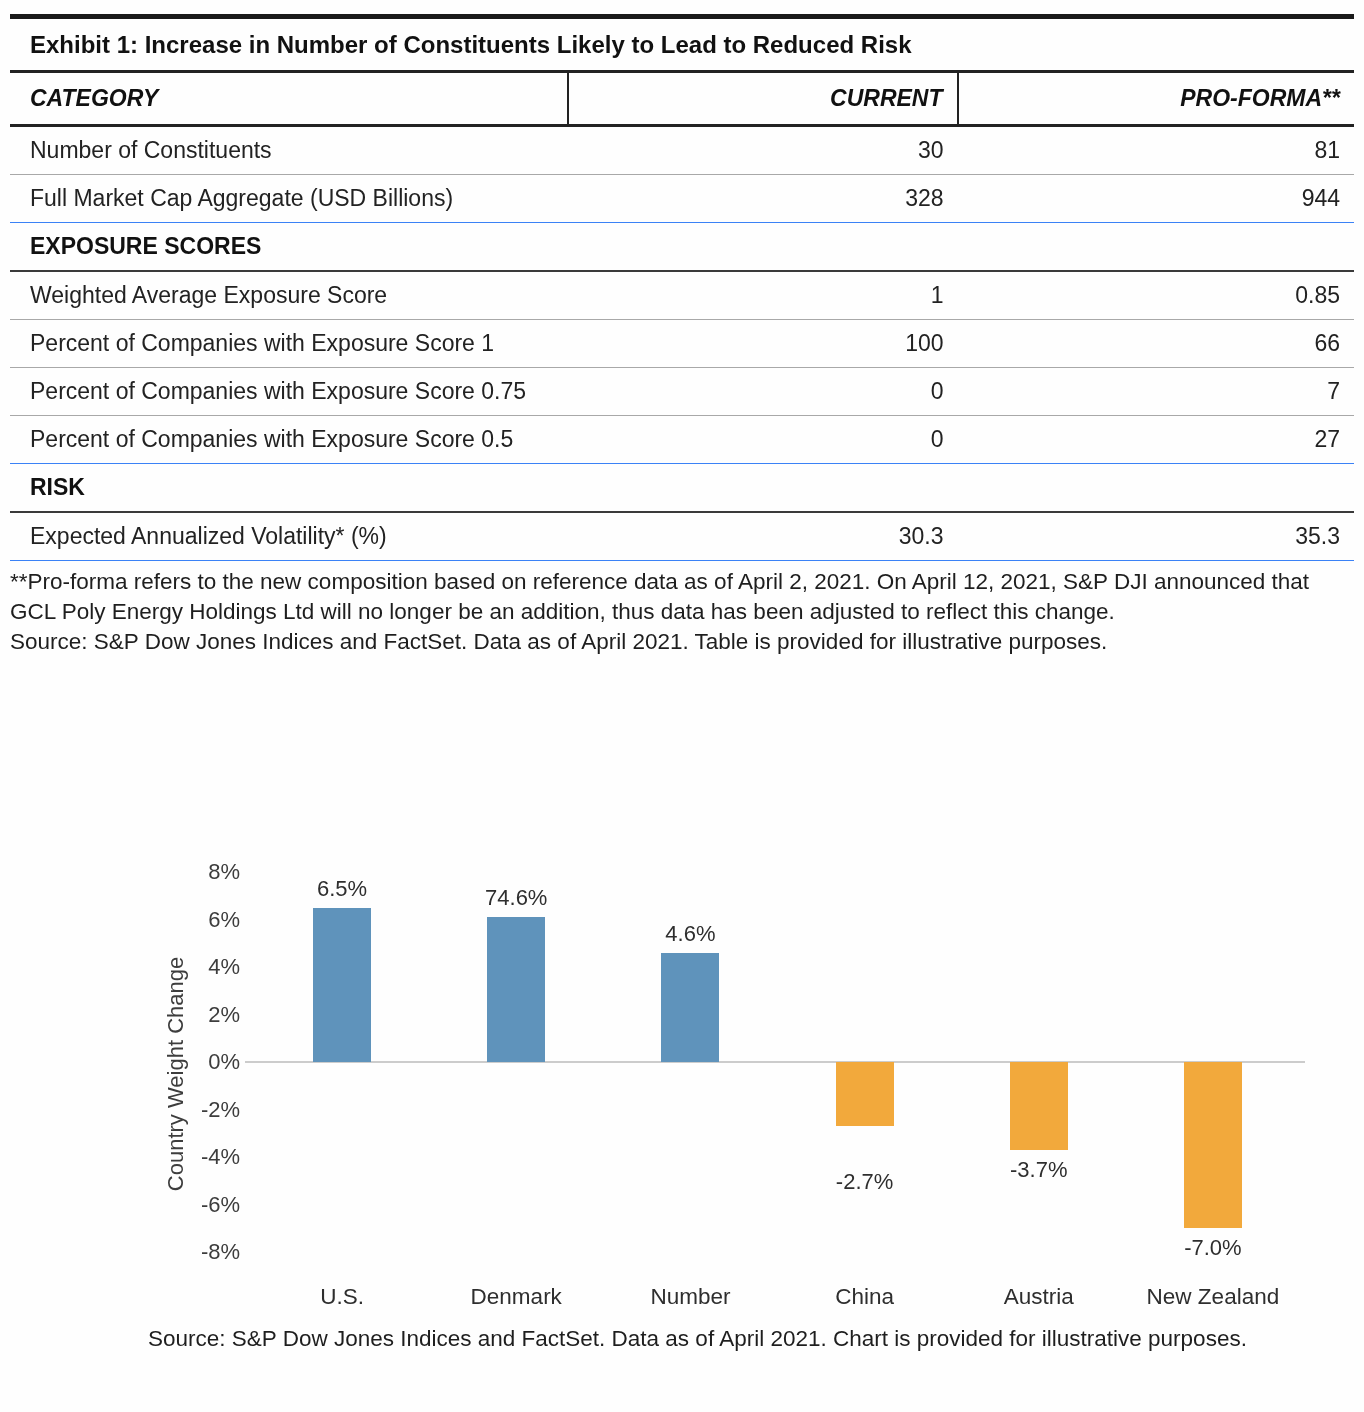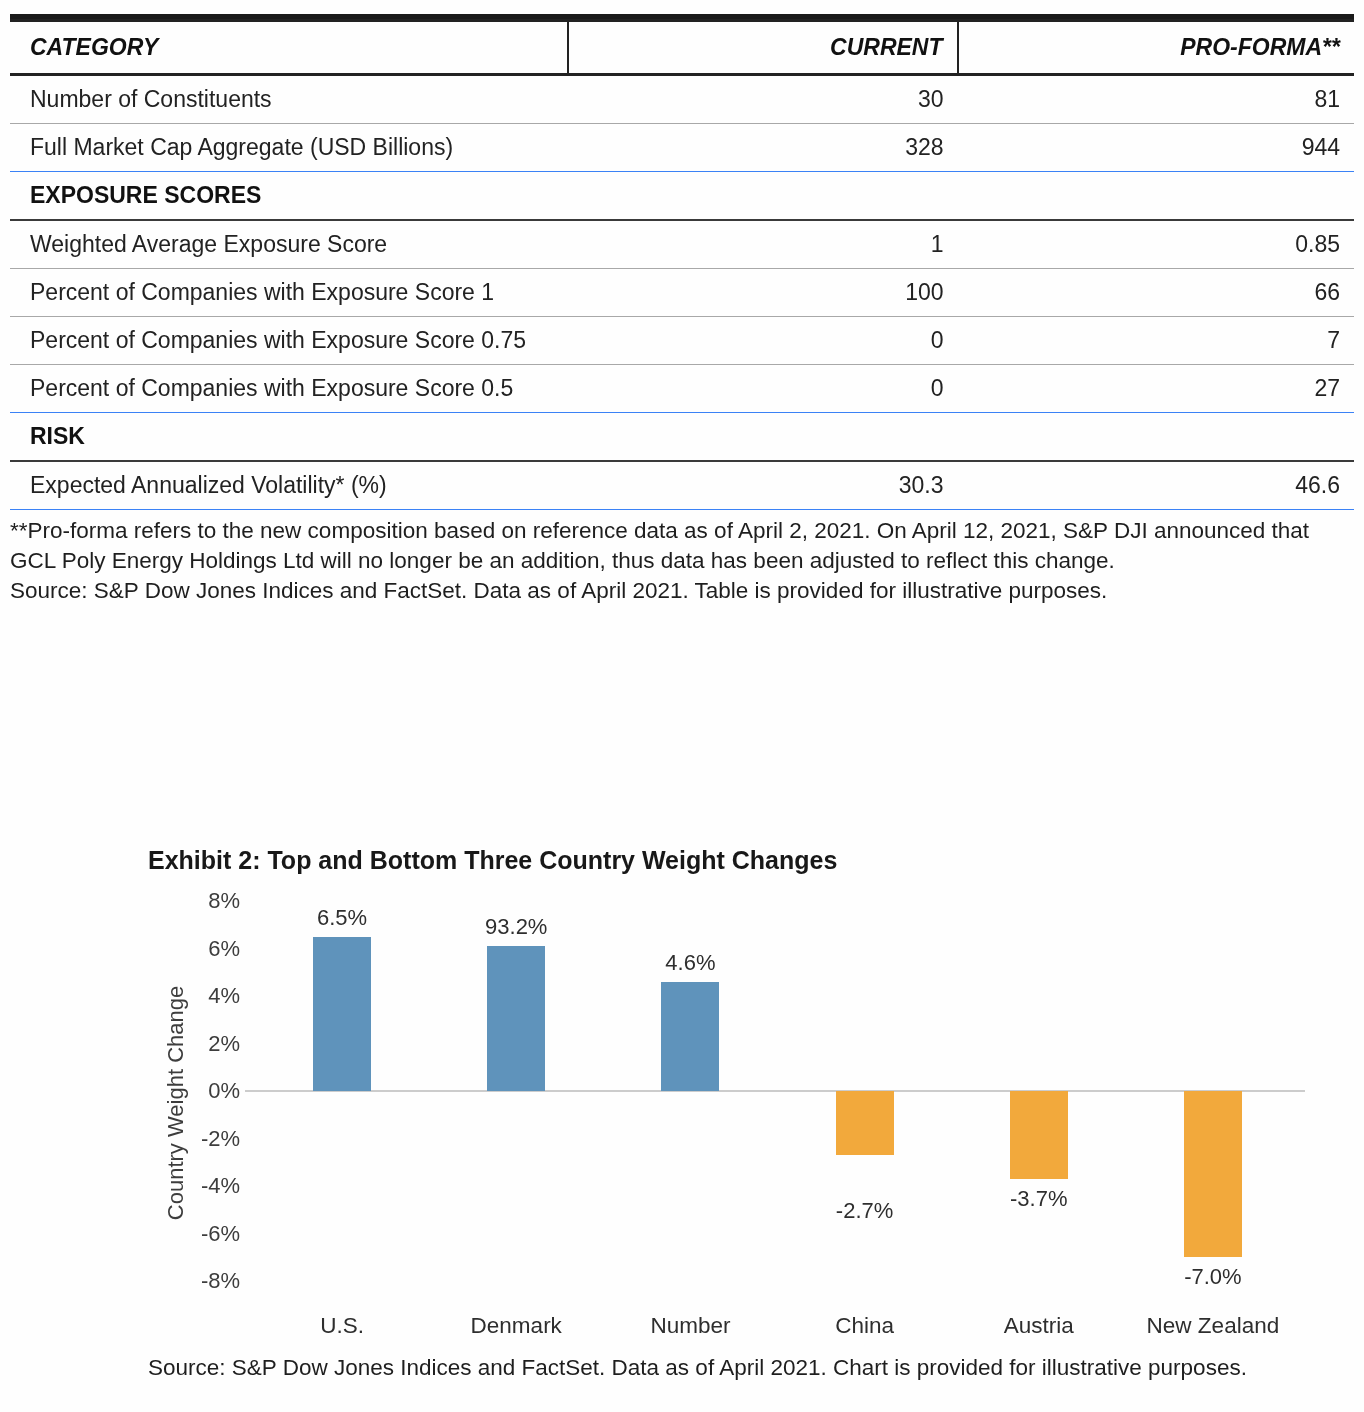--- a/index.html
+++ b/index.html
@@ -74,20 +74,21 @@
   .x-tick { position: absolute; text-align: center; font-size: 22.5px; color: #2e2e2e; }
   .ex2-source { margin-top: 4px; font-size: 22.5px; color: #1e1e1e; }
 </style>
 </head>
 <body>
 
 <div class="page">
 
   <div class="exhibit1">
     <div class="top-rule"></div>
+    <div class="ex1-title">Exhibit 1: Increase in Number of Constituents Likely to Lead to Reduced Risk</div>
     <table>
       <colgroup>
         <col class="c-label">
           <col class="c-current">
           <col class="c-proforma">
       </colgroup>
       <thead>
         <tr>
           <th class="label">CATEGORY</th>
           <th class="num">CURRENT</th>
@@ -127,40 +128,39 @@
             <td class="label">Percent of Companies with Exposure Score 0.5</td>
             <td class="num">0</td>
             <td class="num">27</td>
           </tr>
           <tr class="section">
             <td class="label" colspan="3">RISK</td>
           </tr>
           <tr class="thick">
             <td class="label">Expected Annualized Volatility* (%)</td>
             <td class="num">30.3</td>
-            <td class="num">46.6</td>
+            <td class="num">35.3</td>
           </tr>
         </tbody>
     </table>
     <div class="footnotes">
         <p>**Pro-forma refers to the new composition based on reference data as of April 2, 2021. On April 12, 2021, S&amp;P DJI announced that GCL Poly Energy Holdings Ltd will no longer be an addition, thus data has been adjusted to reflect this change.</p>
         <p>Source: S&amp;P Dow Jones Indices and FactSet. Data as of April 2021. Table is provided for illustrative purposes.</p>
       </div>
   </div>
 
   <div class="exhibit2">
-    <div class="ex2-title">Exhibit 2: Top and Bottom Three Country Weight Changes</div>
     <div class="chart">
       <div class="y-axis-title"><span>Country Weight Change</span></div>
       <div class="plot">
         <div class="zero-line" style="background: rgb(204, 204, 204);"></div>
       <div class="bar" style="left: 58.0833px; width: 58px; height: 154.375px; top: 35.625px; background: rgb(95, 147, 187);"></div>
           <div class="bar-label" style="left: 0.0833333px; top: 3.625px;">6.5%</div>
           <div class="bar" style="left: 232.25px; width: 58px; height: 144.875px; top: 45.125px; background: rgb(95, 147, 187);"></div>
-          <div class="bar-label" style="left: 174.25px; top: 13.125px;">93.2%</div>
+          <div class="bar-label" style="left: 174.25px; top: 13.125px;">74.6%</div>
           <div class="bar" style="left: 406.417px; width: 58px; height: 109.25px; top: 80.75px; background: rgb(95, 147, 187);"></div>
           <div class="bar-label" style="left: 348.417px; top: 48.75px;">4.6%</div>
           <div class="bar" style="left: 580.583px; width: 58px; height: 64.125px; top: 190px; background: rgb(242, 169, 60);"></div>
           <div class="bar-label" style="left: 522.583px; top: 261.125px; margin-top: 36px;">-2.7%</div>
           <div class="bar" style="left: 754.75px; width: 58px; height: 87.875px; top: 190px; background: rgb(242, 169, 60);"></div>
           <div class="bar-label" style="left: 696.75px; top: 284.875px;">-3.7%</div>
           <div class="bar" style="left: 928.917px; width: 58px; height: 166.25px; top: 190px; background: rgb(242, 169, 60);"></div>
           <div class="bar-label" style="left: 870.917px; top: 363.25px;">-7.0%</div>
         </div>
       <div class="x-labels">

